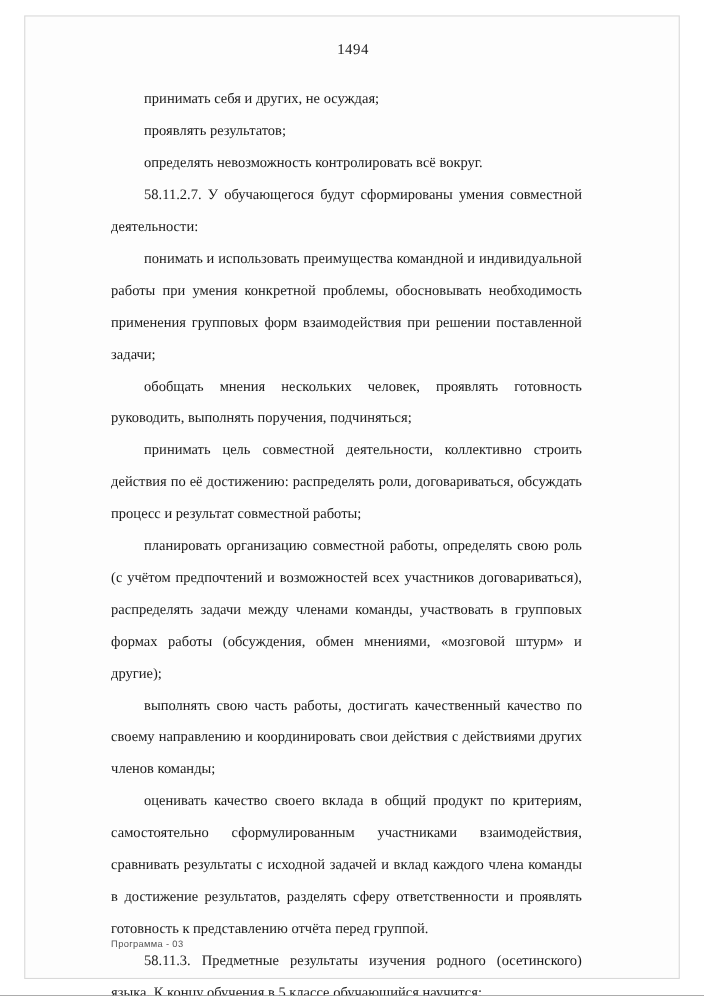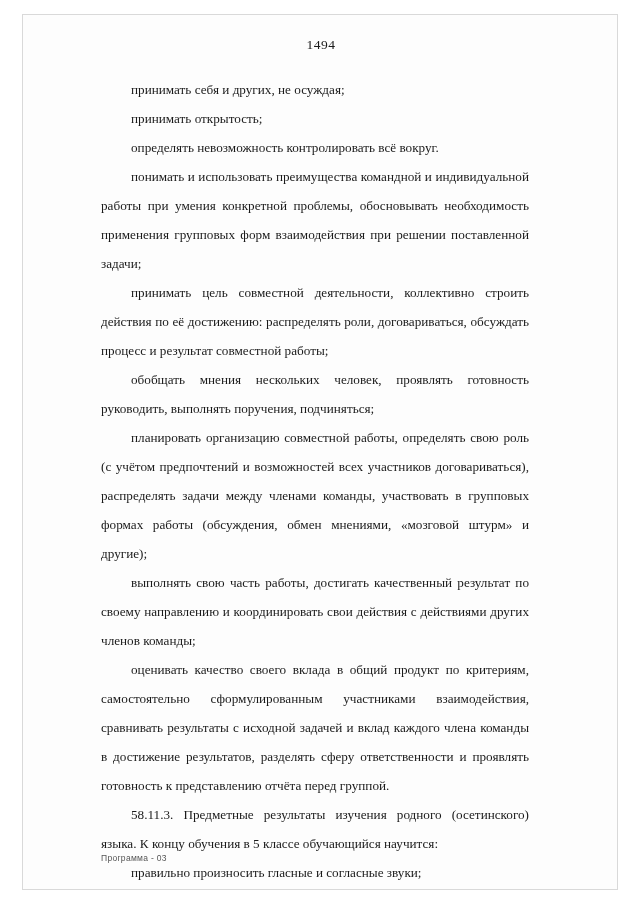--- a/index.html
+++ b/index.html
@@ -62,27 +62,28 @@
 </style>
 </head>
 <body>
 
 <div class="page">
   <div class="sheet">
     <div class="content">
       <div class="page-number">1494</div>
 
       <p class="para">принимать себя и других, не осуждая;</p>
-      <p class="para">принимать открытость;</p>
+      <p class="para">проявлять результатов;</p>
       <p class="para">определять невозможность контролировать всё вокруг.</p>
+      <p class="para">58.11.2.7. У обучающегося будут сформированы умения совместной деятельности:</p>
       <p class="para">понимать и использовать преимущества командной и индивидуальной работы при умения конкретной проблемы, обосновывать необходимость применения групповых форм взаимодействия при решении поставленной задачи;</p>
+      <p class="para">обобщать мнения нескольких человек, проявлять готовность руководить, выполнять поручения, подчиняться;</p>
       <p class="para">принимать цель совместной деятельности, коллективно строить действия по её достижению: распределять роли, договариваться, обсуждать процесс и результат совместной работы;</p>
-      <p class="para">обобщать мнения нескольких человек, проявлять готовность руководить, выполнять поручения, подчиняться;</p>
       <p class="para">планировать организацию совместной работы, определять свою роль (с учётом предпочтений и возможностей всех участников договариваться), распределять задачи между членами команды, участвовать в групповых формах работы (обсуждения, обмен мнениями, «мозговой штурм» и другие);</p>
-      <p class="para">выполнять свою часть работы, достигать качественный результат по своему направлению и координировать свои действия с действиями других членов команды;</p>
+      <p class="para">выполнять свою часть работы, достигать качественный качество по своему направлению и координировать свои действия с действиями других членов команды;</p>
       <p class="para">оценивать качество своего вклада в общий продукт по критериям, самостоятельно сформулированным участниками взаимодействия, сравнивать результаты с исходной задачей и вклад каждого члена команды в достижение результатов, разделять сферу ответственности и проявлять готовность к представлению отчёта перед группой.</p>
       <p class="para">58.11.3. Предметные результаты изучения родного (осетинского) языка. К концу обучения в 5 классе обучающийся научится:</p>
       <p class="para">правильно произносить гласные и согласные звуки;</p>
 
     </div>
     <div class="footer">Программа - 03</div>
   </div>
 </div>
 
 </body></html>

